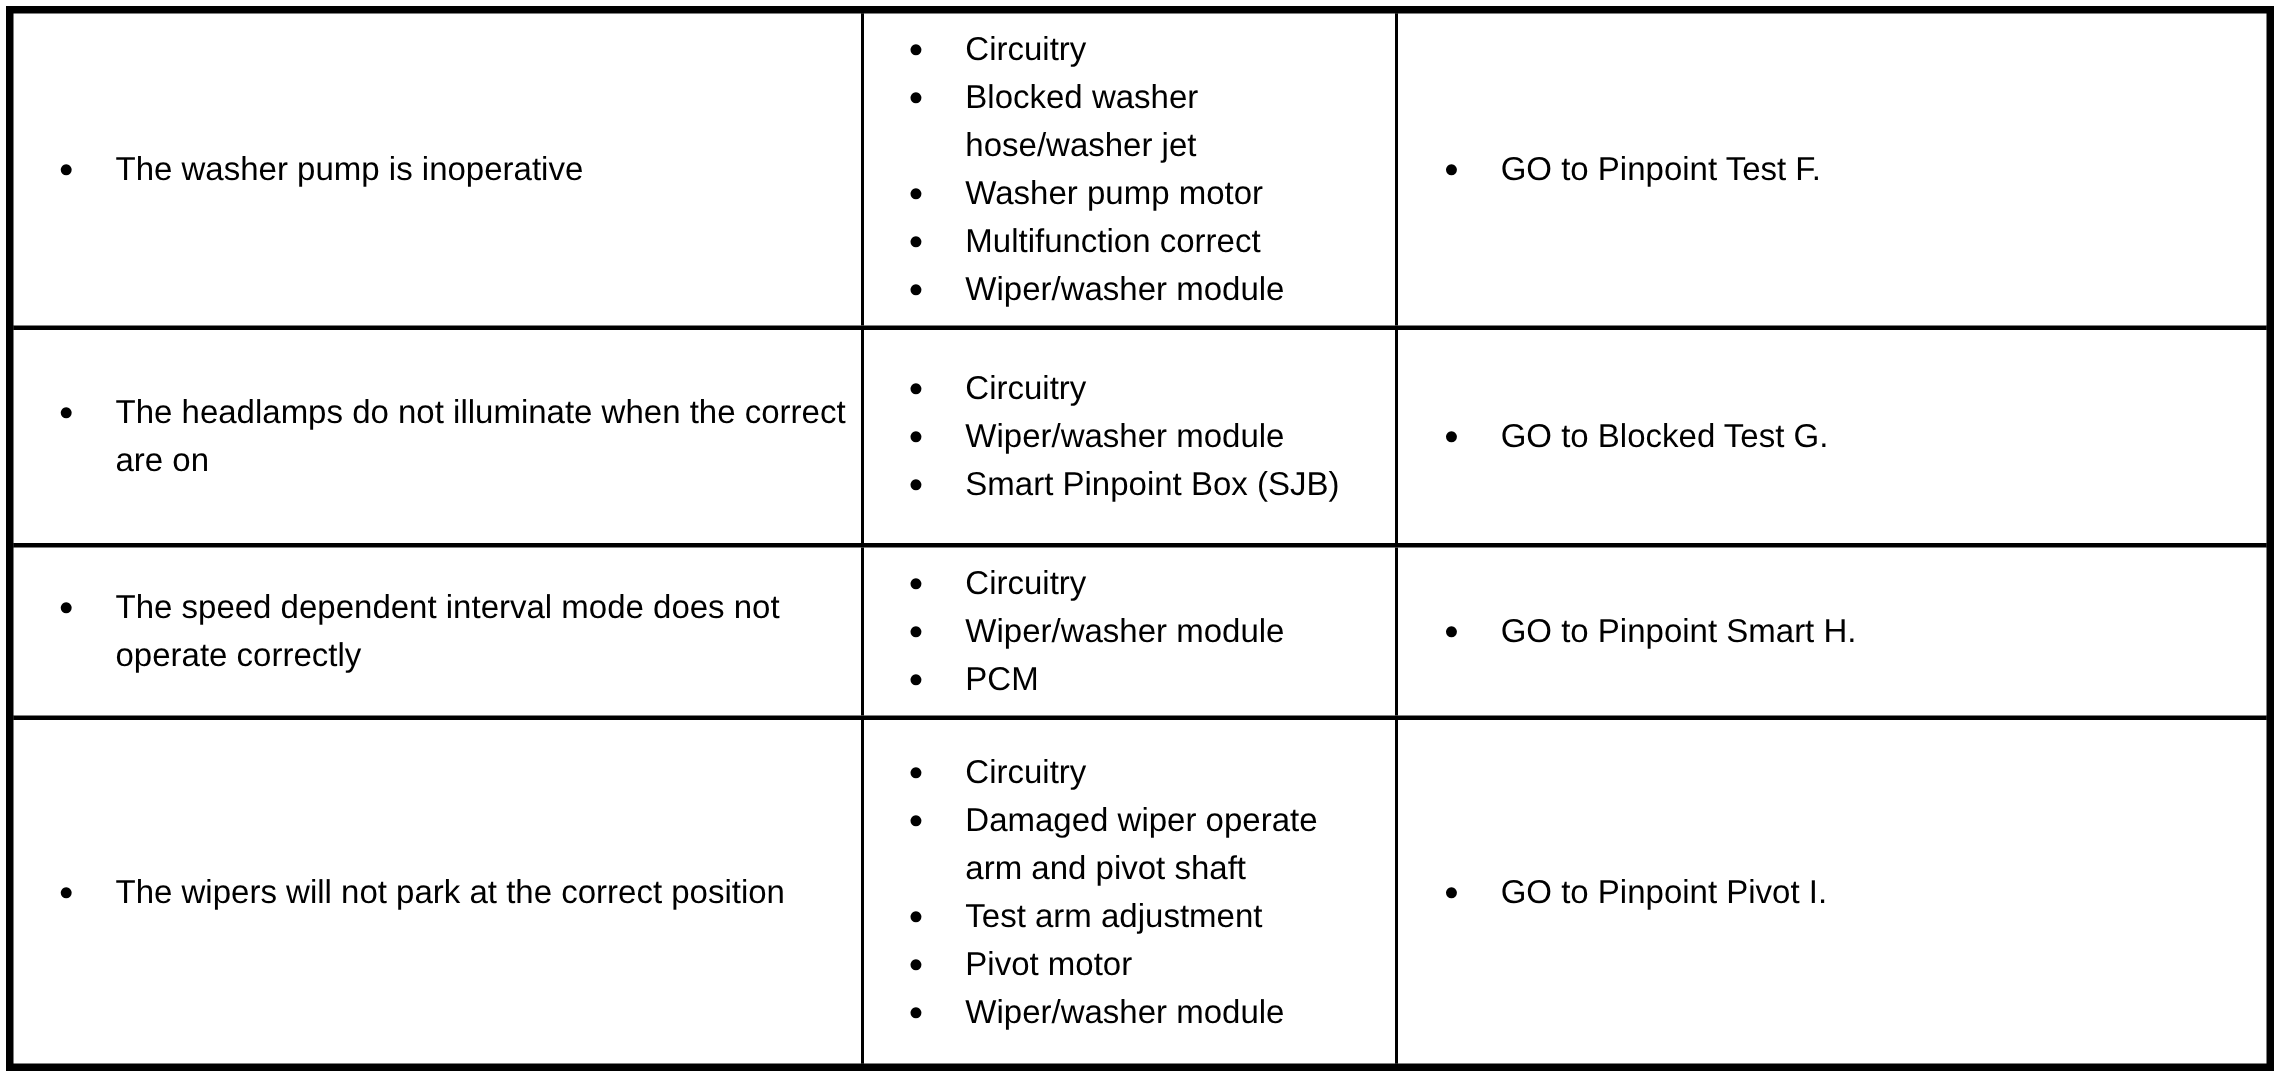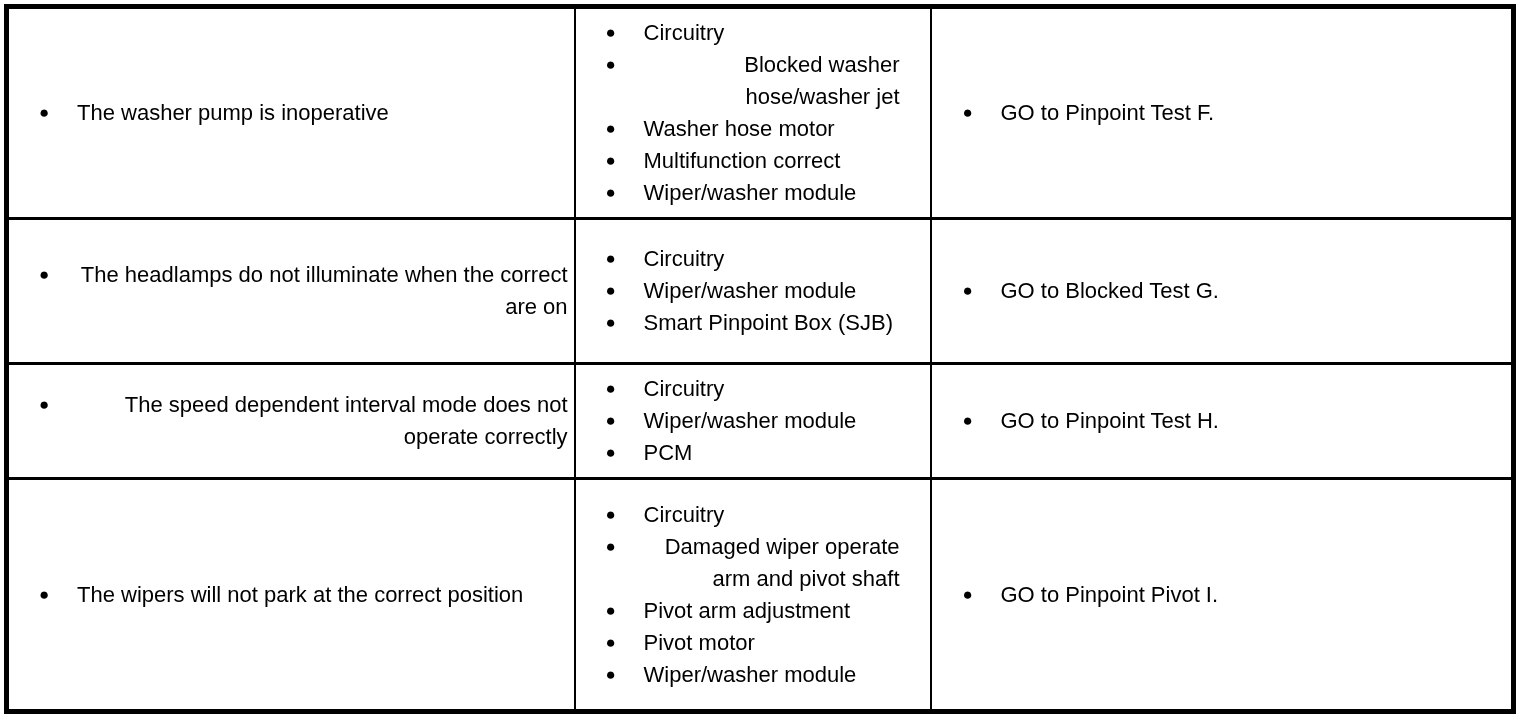--- a/index.html
+++ b/index.html
@@ -40,21 +40,21 @@
   tr.r2 { height: 115px; }
   tr.r3 { height: 233px; }
 
   .li { display: flex; align-items: flex-start; }
   .bullet {
     flex: 0 0 38px;
     font-size: 17px;
     line-height: 32px;
     color: #000000;
   }
-  .txt { flex: 0 1 auto; text-align: right; }
+  .txt { flex: 0 1 auto; }
   .td-sources .txt { max-width: 256px; }
 </style>
 </head>
 <body>
 
 <div class="page">
   <table class="diag">
     <tbody>
   <tr class="r0">
     <td class="td-symptom">
@@ -70,21 +70,21 @@
               <div class="li">
                 <span class="bullet">●</span>
                 <span class="txt">Circuitry</span>
               </div>
               <div class="li">
                 <span class="bullet">●</span>
                 <span class="txt">Blocked washer hose/washer jet</span>
               </div>
               <div class="li">
                 <span class="bullet">●</span>
-                <span class="txt">Washer hose motor</span>
+                <span class="txt">Washer pump motor</span>
               </div>
               <div class="li">
                 <span class="bullet">●</span>
                 <span class="txt">Multifunction correct</span>
               </div>
               <div class="li">
                 <span class="bullet">●</span>
                 <span class="txt">Wiper/washer module</span>
               </div>
             </div>
@@ -156,21 +156,21 @@
               <div class="li">
                 <span class="bullet">●</span>
                 <span class="txt">PCM</span>
               </div>
             </div>
           </td>
     <td class="td-action">
             <div class="list">
               <div class="li">
                 <span class="bullet">●</span>
-                <span class="txt">GO to Pinpoint Test H.</span>
+                <span class="txt">GO to Pinpoint Smart H.</span>
               </div>
             </div>
           </td>
   </tr>
 
   <tr class="r3">
     <td class="td-symptom">
             <div class="list">
               <div class="li">
                 <span class="bullet">●</span>
@@ -183,21 +183,21 @@
               <div class="li">
                 <span class="bullet">●</span>
                 <span class="txt">Circuitry</span>
               </div>
               <div class="li">
                 <span class="bullet">●</span>
                 <span class="txt">Damaged wiper operate arm and pivot shaft</span>
               </div>
               <div class="li">
                 <span class="bullet">●</span>
-                <span class="txt">Pivot arm adjustment</span>
+                <span class="txt">Test arm adjustment</span>
               </div>
               <div class="li">
                 <span class="bullet">●</span>
                 <span class="txt">Pivot motor</span>
               </div>
               <div class="li">
                 <span class="bullet">●</span>
                 <span class="txt">Wiper/washer module</span>
               </div>
             </div>

